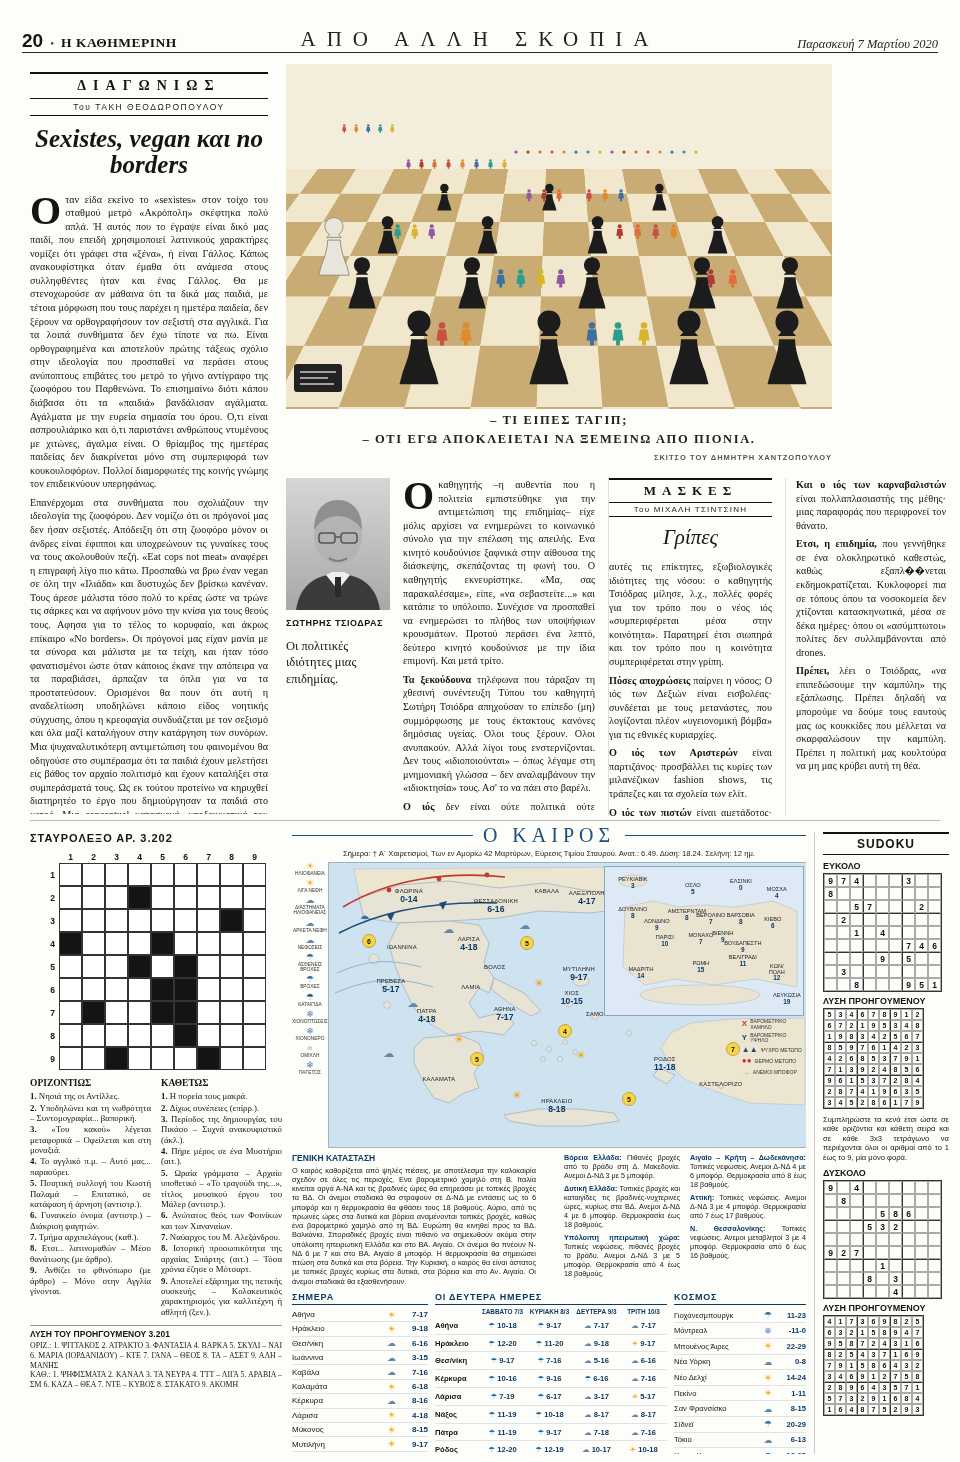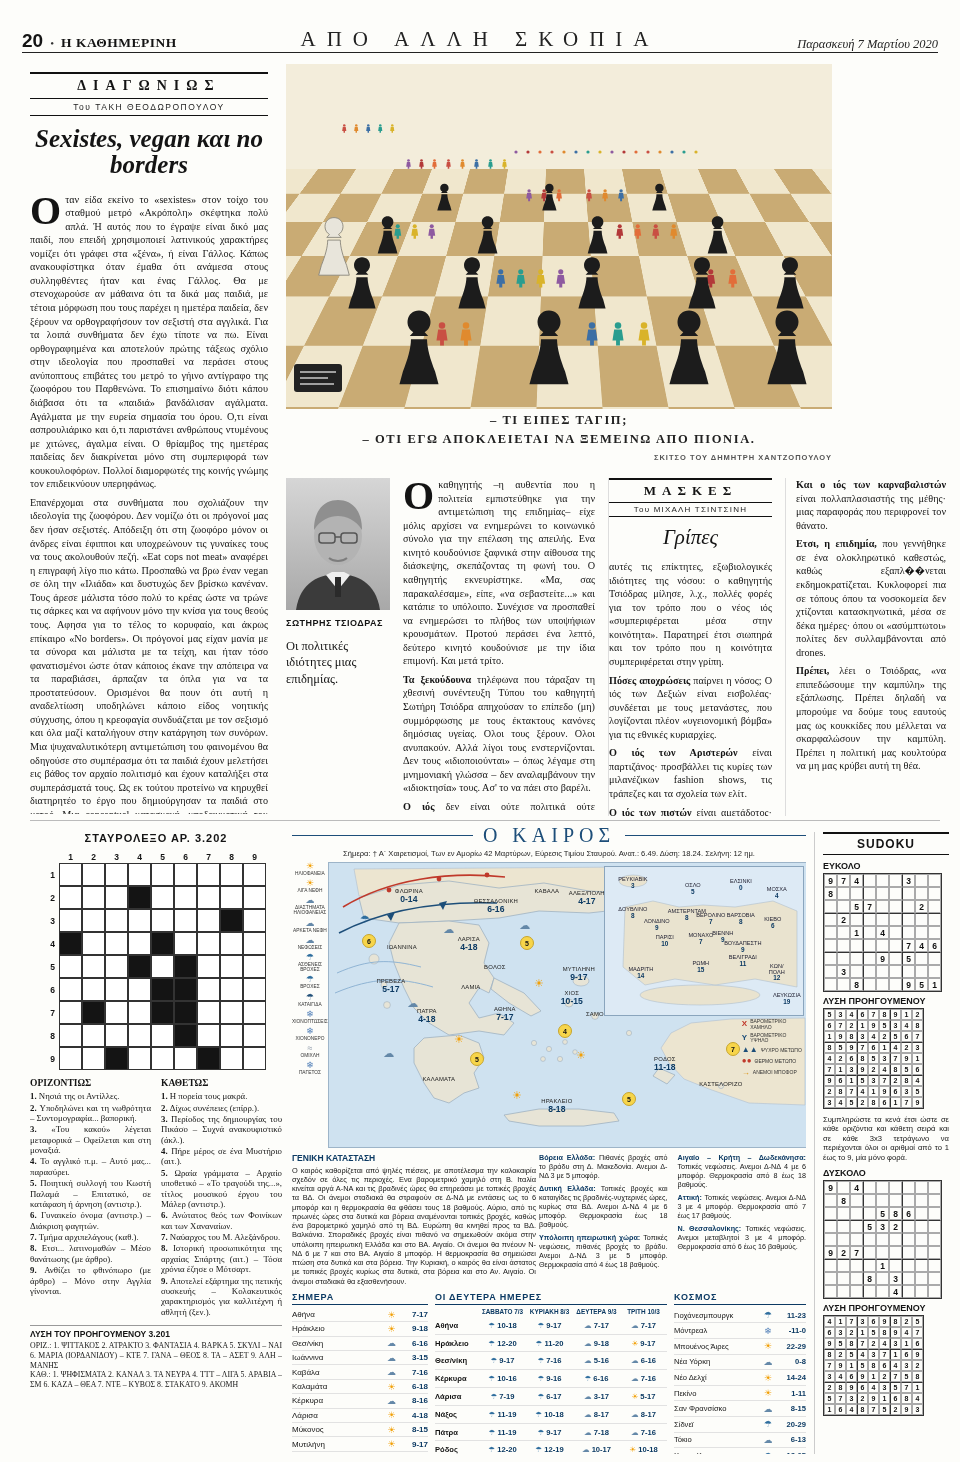--- a/index.html
+++ b/index.html
@@ -44,21 +44,21 @@
   .pcap{font-size:12.5px;line-height:1.3;margin-top:10px;}
   .mk-kbox{border-top:2px solid #111;border-bottom:1px solid #111;padding:3px 0;text-align:center;
            font-size:13px;letter-spacing:6px;font-weight:bold;}
   .mk-by{border-bottom:1px solid #111;text-align:center;font:8px "Liberation Sans",sans-serif;
          letter-spacing:1.2px;padding:2px 0;margin-bottom:8px;color:#222;}
   .mk-title{font-style:italic;font-size:21px;text-align:center;margin:2px 0 10px;}
   
   .hsep{position:absolute;left:30px;right:20px;top:820px;border-top:1px solid #bbb;}
   
   #crossword{position:absolute;left:30px;top:832px;width:252px;height:622px;overflow:hidden;}
-  .cwtitle{text-align:center;font:bold 11px "Liberation Sans",sans-serif;letter-spacing:1px;margin-bottom:6px;}
+  .cwtitle{font:bold 11px "Liberation Sans",sans-serif;letter-spacing:1px;margin-bottom:6px;}
   .cwgrid{display:grid;grid-template-columns:13px repeat(9,23px);grid-template-rows:13px repeat(9,23px);
           margin:0 auto 8px;width:220px;}
   .cwlab{font:bold 8.5px "Liberation Sans",sans-serif;display:flex;align-items:center;justify-content:center;}
   .cwcell{border:0.75px solid #333;background:#fff;}
   .cwblk{border:0.75px solid #333;background:#141414;}
   .cwclues{display:flex;gap:10px;}
   .cwcol{flex:1;font-size:8.8px;line-height:1.18;text-align:justify;}
   .cwcol h4{margin:0 0 2px;font-size:9.5px;}
   .cwclue{margin:0 0 1px;}
   .cwsol{margin-top:7px;border-top:1px solid #999;padding-top:3px;}
@@ -83,21 +83,21 @@
   .eucity b{display:block;font-size:6.4px;color:#0c3a63;}
   .wlegendR{position:absolute;right:3px;top:156px;width:62px;font-size:5px;color:#333;line-height:1.1;}
   .wlegendR .li{display:flex;gap:3px;align-items:center;margin-bottom:2.5px;}
   .wlegendR .sym{font-weight:bold;font-size:8px;}
   .mcity{position:absolute;transform:translate(-50%,-100%);text-align:center;line-height:1;}
   .mc-name{display:block;font-size:5.9px;letter-spacing:.2px;color:#222;}
   .mc-temp{display:block;font-weight:bold;font-size:8.6px;color:#0c3a63;}
   .wbadge{position:absolute;width:12px;height:12px;border-radius:50%;background:#f7d54a;border:1px solid #c7a52e;
           font:bold 7px "Liberation Sans",sans-serif;display:flex;align-items:center;justify-content:center;transform:translate(-50%,-50%);}
   .wicon{position:absolute;transform:translate(-50%,-50%);font-size:11px;}
-  .wmid{display:flex;gap:3px;margin-top:5px;}
+  .wmid{display:flex;gap:28px;margin-top:5px;}
   .wgen{flex:0 0 244px;font-size:7.4px;line-height:1.25;text-align:justify;}
   .wgen h4{margin:0 0 2px;font-size:8.5px;color:#0c3a63;}
   .wregions{flex:1;font-size:7.2px;line-height:1.25;column-count:2;column-gap:10px;text-align:justify;}
   .wregions p{margin:0 0 4px;}
   .wregions b{color:#0c3a63;}
   .wtables{display:flex;gap:7px;margin-top:6px;}
   .wth{font:bold 9px "Liberation Sans",sans-serif;color:#0c3a63;letter-spacing:.8px;
        border-bottom:1.5px solid #0c3a63;padding-bottom:2px;margin-bottom:3px;}
   .wtoday{flex:0 0 136px;}
   .trow{display:flex;align-items:center;font-size:8px;height:13.4px;border-bottom:.5px solid #e2e2e2;}

